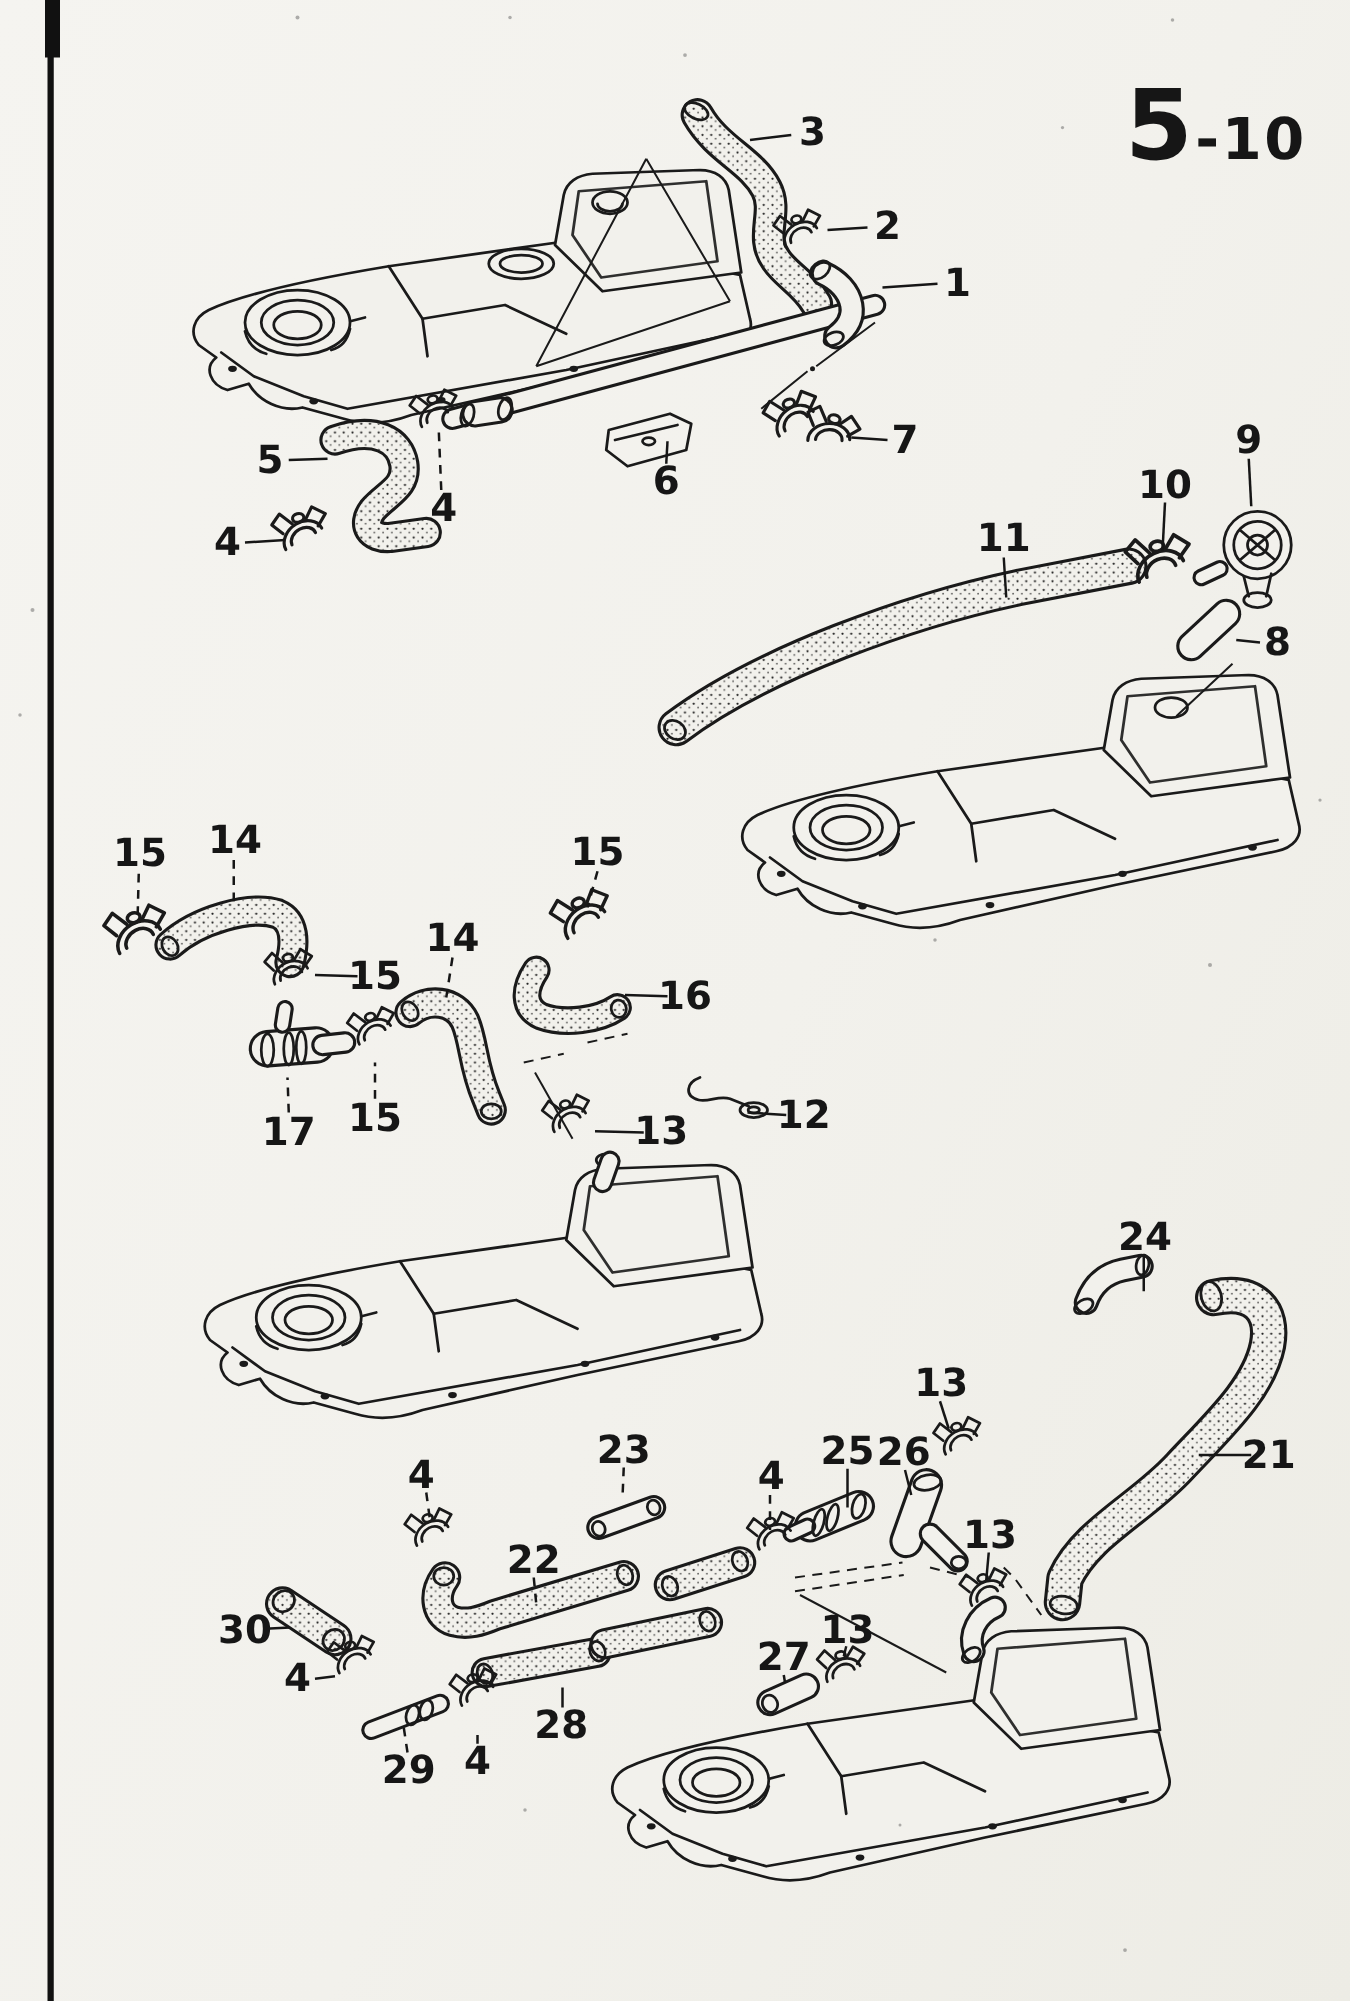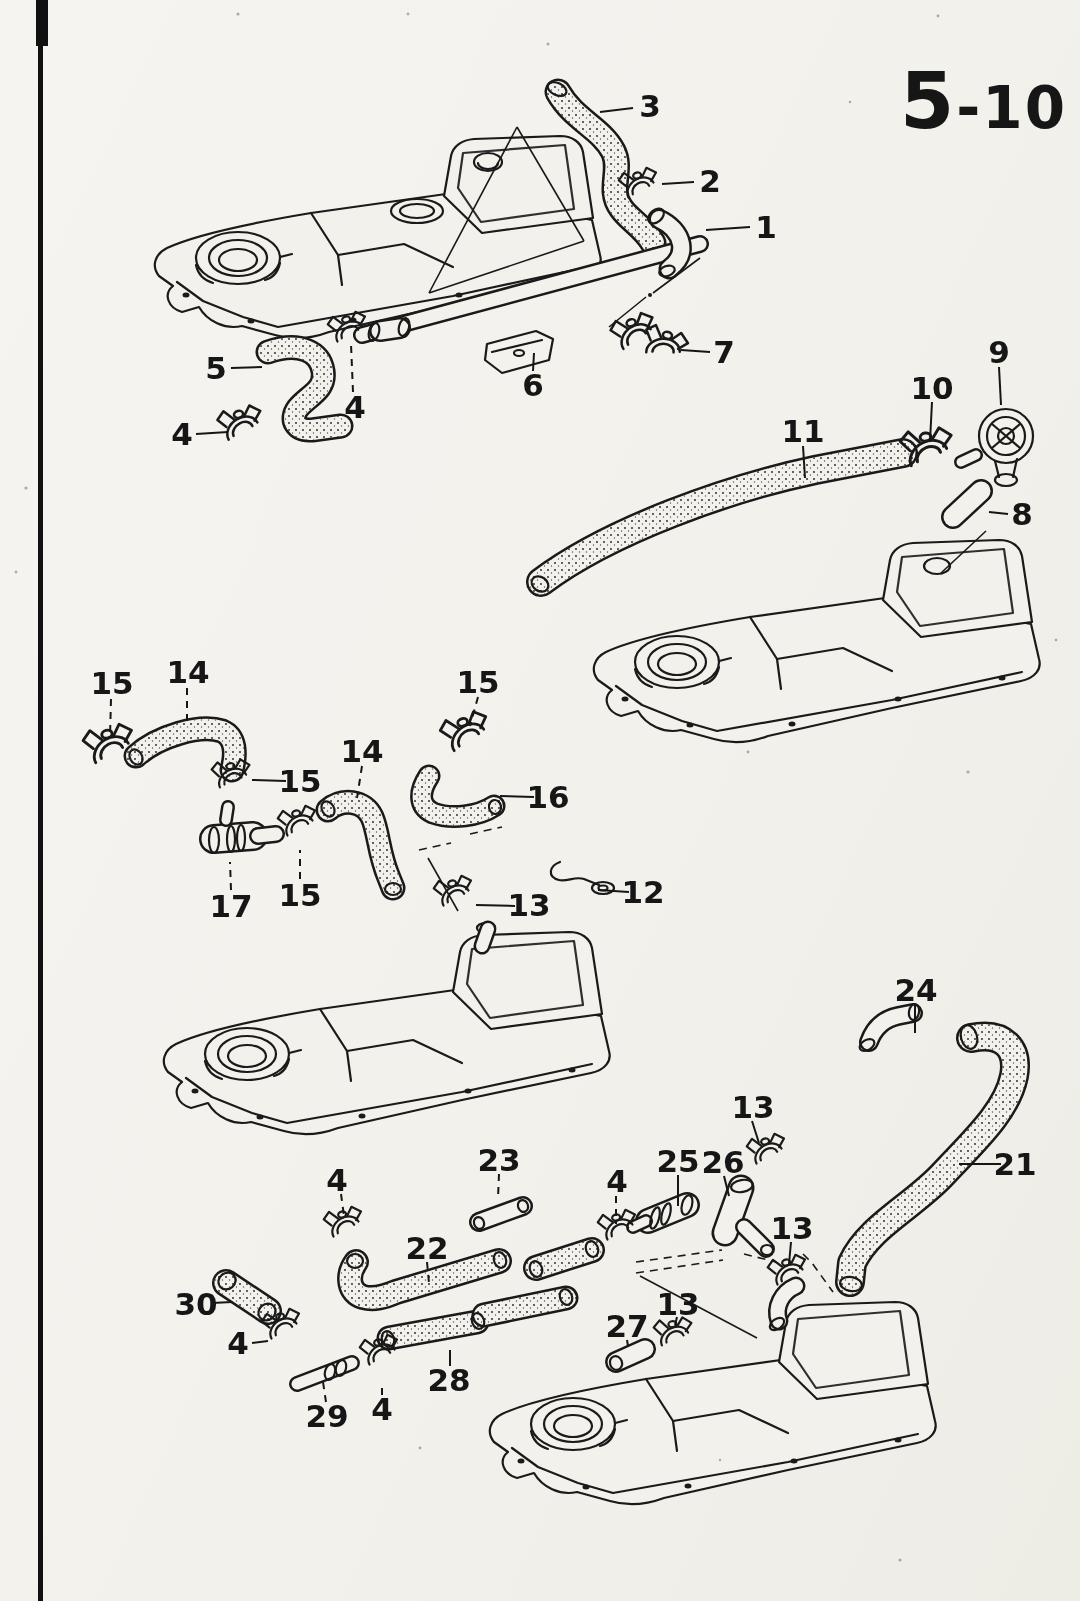--- a/index.html
+++ b/index.html
@@ -2,21 +2,21 @@
 <html><head>
 <meta charset="utf-8">
 <style>
   html,body{margin:0;padding:0;background:#888;}
   .page{position:relative;width:1080px;height:1601px;overflow:hidden;
         background:linear-gradient(115deg,#f5f4f0 0%,#f2f1ec 55%,#edece5 100%);
         font-family:"DejaVu Sans",sans-serif;}
   .bind-bar{position:absolute;left:38px;top:0;width:5px;height:100%;background:#111;}
   .bind-bar-top{position:absolute;left:36px;top:0;width:12px;height:46px;background:#111;}
   .page-num{position:absolute;left:900px;top:62px;width:170px;color:#161616;
-            font-weight:700;font-size:58px;letter-spacing:2px;line-height:1;}
+            font-weight:700;font-size:46px;letter-spacing:2px;line-height:1;}
   .page-num::first-letter{font-size:78px;}
   svg{position:absolute;left:0;top:0;}
   .ln{stroke:#1a1a1a;stroke-width:2.2;fill:none;stroke-linecap:round;stroke-linejoin:round}
   .thin{stroke:#1a1a1a;stroke-width:1.6;fill:none}
   .dashc{stroke-dasharray:8 6}
   .fill{fill:#1a1a1a;stroke:none}
   .cfill{fill:#f2f1ec}
   .tube-o{stroke:#1a1a1a;fill:none;stroke-linecap:round;stroke-linejoin:round}
   .tube-i{stroke:#f2f1ec;fill:none;stroke-linecap:round;stroke-linejoin:round}
   .tube-s{stroke:url(#stip);fill:none;stroke-linecap:round;stroke-linejoin:round}

